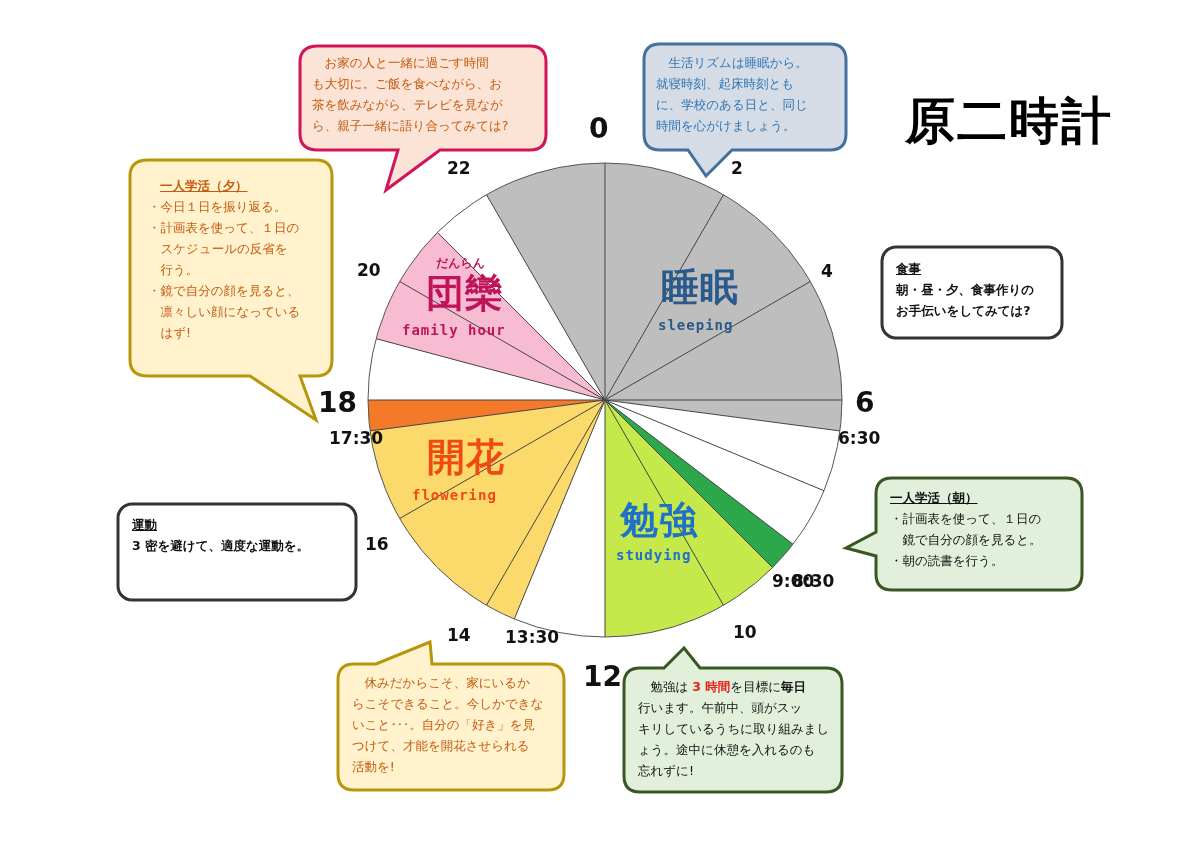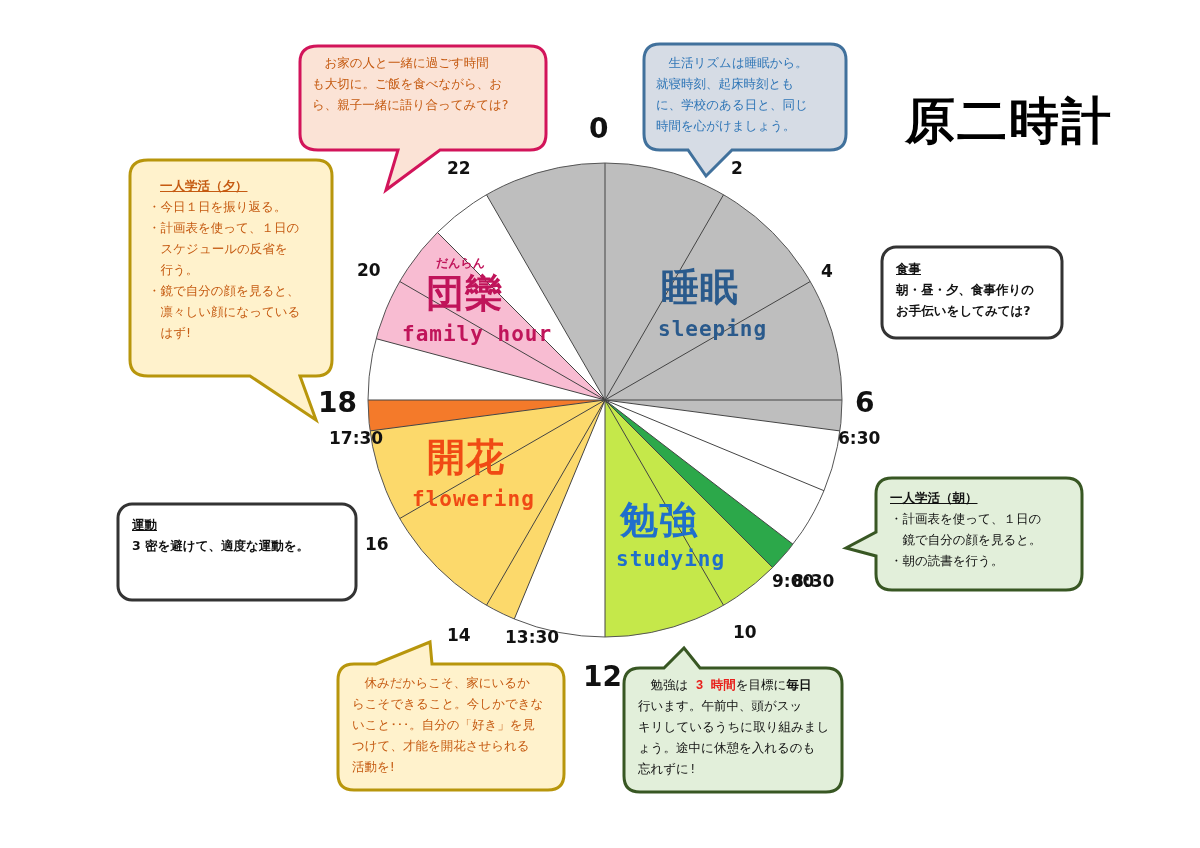--- a/index.html
+++ b/index.html
@@ -4,21 +4,21 @@
 <style>
   html, body { margin:0; padding:0; background:#ffffff; }
   body { width:1200px; height:848px; position:relative; overflow:hidden; font-family:"DejaVu Sans", sans-serif; }
   svg.clock { position:absolute; left:0; top:0; }
   .bubble-text { position:absolute; font-size:12.5px; line-height:21px; }
   .title { position:absolute; left:905px; top:88px; font-size:50px; font-weight:bold; letter-spacing:2px; color:#000; font-family:"DejaVu Sans", sans-serif; }
   .hour { position:absolute; font-weight:bold; color:#111; font-family:"DejaVu Sans", sans-serif; }
   .h-big { font-size:28px; }
   .h-small { font-size:17px; }
   .seg-jp { position:absolute; font-weight:bold; font-size:38px; letter-spacing:1px; font-family:"DejaVu Sans", sans-serif; }
-  .seg-en { position:absolute; font-weight:bold; font-size:21px; letter-spacing:1px; font-family:"DejaVu Sans Mono", monospace; }
+  .seg-en { position:absolute; font-weight:bold; font-size:14px; letter-spacing:1px; font-family:"DejaVu Sans Mono", monospace; }
   .ruby { position:absolute; font-weight:bold; font-size:12px; font-family:Liberation Mono, monospace; }
   .u { text-decoration:underline; }
   .red { color:#e8201c; font-weight:bold; }
   .bold { font-weight:bold; }
 </style>
 </head>
 <body>
 
 <svg class="clock" width="1200" height="848" viewBox="0 0 1200 848" xmlns="http://www.w3.org/2000/svg">
   <g id="wedges">
@@ -96,20 +96,21 @@
 
 <div class="seg-jp" style="left:427px;top:432px;color:#f04a14;">開花</div>
 <div class="seg-en" style="left:412px;top:487px;color:#f04a14;">flowering</div>
 
 <div class="seg-jp" style="left:620px;top:495px;color:#1f6fcc;">勉強</div>
 <div class="seg-en" style="left:616px;top:547px;color:#1f6fcc;">studying</div>
 
 <div class="bubble-text" style="left:312px;top:52px;width:230px;color:#c55a11;">
   <div>　お家の人と一緒に過ごす時間</div>
   <div>も大切に。ご飯を食べながら、お</div>
+  <div>茶を飲みながら、テレビを見なが</div>
   <div>ら、親子一緒に語り合ってみては?</div>
 </div>
 
 <div class="bubble-text" style="left:656px;top:52px;width:190px;color:#2e75b6;">
   <div>　生活リズムは睡眠から。</div>
   <div>就寝時刻、起床時刻とも</div>
   <div>に、学校のある日と、同じ</div>
   <div>時間を心がけましょう。</div>
 </div>
 
@@ -143,19 +144,19 @@
 </div>
 
 <div class="bubble-text" style="left:352px;top:672px;width:210px;color:#c55a11;">
   <div>　休みだからこそ、家にいるか</div>
   <div>らこそできること。今しかできな</div>
   <div>いこと･･･。自分の「好き」を見</div>
   <div>つけて、才能を開花させられる</div>
   <div>活動を!</div>
 </div>
 
-<div class="bubble-text" style="left:638px;top:676px;width:204px;color:#111;font-family:Liberation Mono, monospace;">
+<div class="bubble-text" style="left:638px;top:676px;width:204px;color:#111;">
   <div><span>　勉強は </span><span class="red">3 時間</span><span>を目標に</span><span class="bold">毎日</span></div>
   <div>行います。午前中、頭がスッ</div>
   <div>キリしているうちに取り組みまし</div>
   <div>ょう。途中に休憩を入れるのも</div>
   <div>忘れずに!</div>
 </div>
 
 </body></html>

